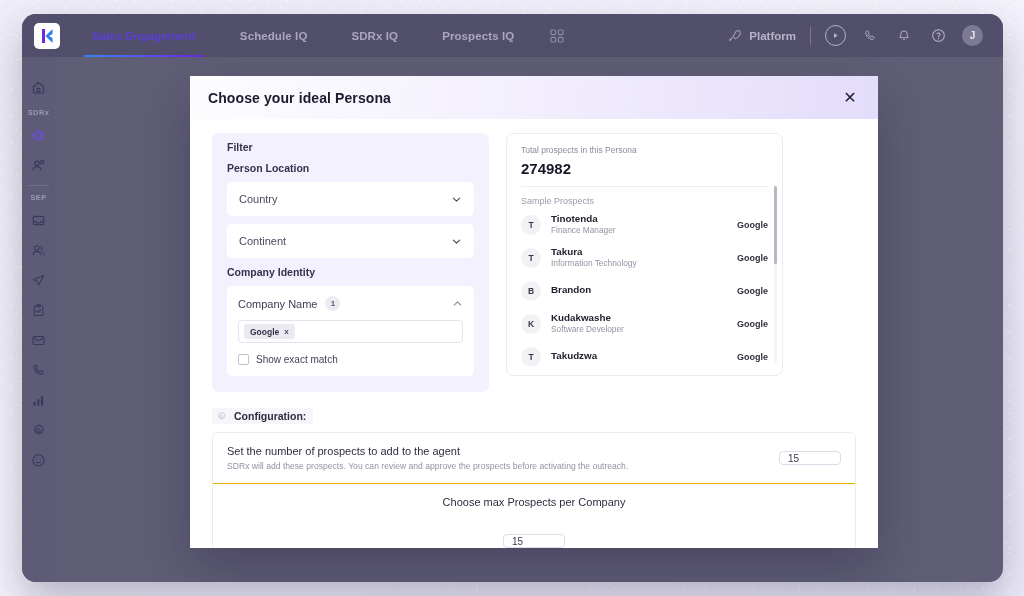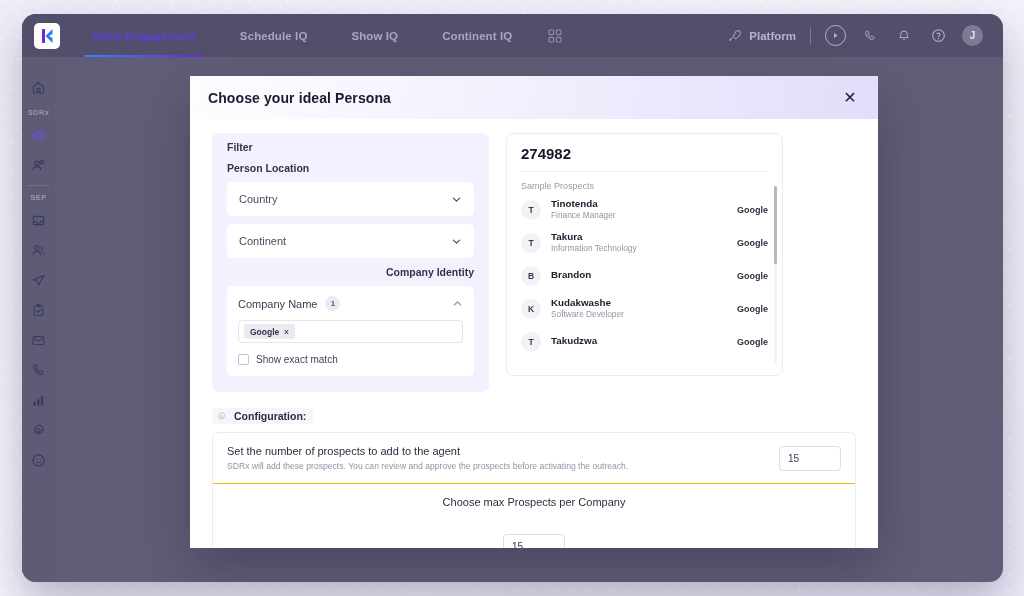--- a/index.html
+++ b/index.html
@@ -242,21 +242,21 @@
   }
   .select-field span {
     font-size: 11px;
     color: #4c4a60;
   }
   .chev {
     margin-left: auto;
     color: #8c8aa0;
     display: flex;
   }
-  .section-gap { margin-top: 6px; text-align: right; }
+  .section-gap { margin-top: 6px; }
 
   .company-card {
     background: #ffffff;
     border-radius: 5px;
     padding: 10px 11px 11px;
     margin-top: 1px;
   }
   .company-row {
     display: flex;
     align-items: center;
@@ -443,21 +443,21 @@
     line-height: 1.35;
   }
   .config-sub {
     font-size: 8.6px;
     color: #9492a5;
     margin-top: 2px;
     line-height: 1.35;
   }
   .num-input {
     width: 62px;
-    height: 25px;
+    height: 14px;
     border: 1px solid #dedce8;
     border-radius: 4px;
     background: #fff;
     font-family: "Liberation Sans", sans-serif;
     font-size: 10px;
     color: #3a3950;
     padding: 0 8px;
     outline: none;
   }
 
@@ -484,24 +484,24 @@
     </div>
 
     <div class="nav-tabs">
       <div class="nav-tab active">
         <span>Sales Engagement</span>
       </div>
       <div class="nav-tab">
         <span>Schedule IQ</span>
       </div>
       <div class="nav-tab">
-        <span>Show IQ</span>
+        <span>SDRx IQ</span>
       </div>
       <div class="nav-tab">
-        <span>Continent IQ</span>
+        <span>Prospects IQ</span>
       </div>
       <div class="nav-grid-btn">
         <svg width="14" height="14" viewBox="0 0 14 14">
           <rect x="1" y="1" width="4.6" height="4.6" rx="1" fill="none" stroke="#8d8aa3" stroke-width="1.2"></rect>
           <rect x="8.4" y="1" width="4.6" height="4.6" rx="1" fill="none" stroke="#8d8aa3" stroke-width="1.2"></rect>
           <rect x="1" y="8.4" width="4.6" height="4.6" rx="1" fill="none" stroke="#8d8aa3" stroke-width="1.2"></rect>
           <rect x="8.4" y="8.4" width="4.6" height="4.6" rx="1" fill="none" stroke="#8d8aa3" stroke-width="1.2"></rect>
         </svg>
       </div>
     </div>
@@ -692,20 +692,21 @@
 
             <div class="checkbox-row">
               <span class="checkbox"></span>
               <span>Show exact match</span>
             </div>
           </div>
         </div>
 
         <div class="prospects-card">
           <div class="prospects-top">
+            <div class="total-label">Total prospects in this Persona</div>
             <div class="total-value">274982</div>
           </div>
           <div class="prospects-divider"></div>
           <div class="sample-label">Sample Prospects</div>
 
           <div class="prospect-list">
             <div class="prospect-row">
               <div class="avatar">T</div>
               <div>
                 <div class="p-name">Tinotenda</div>

